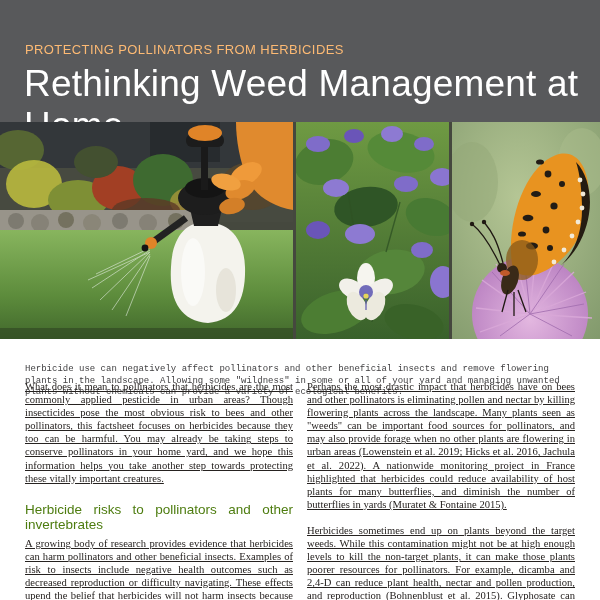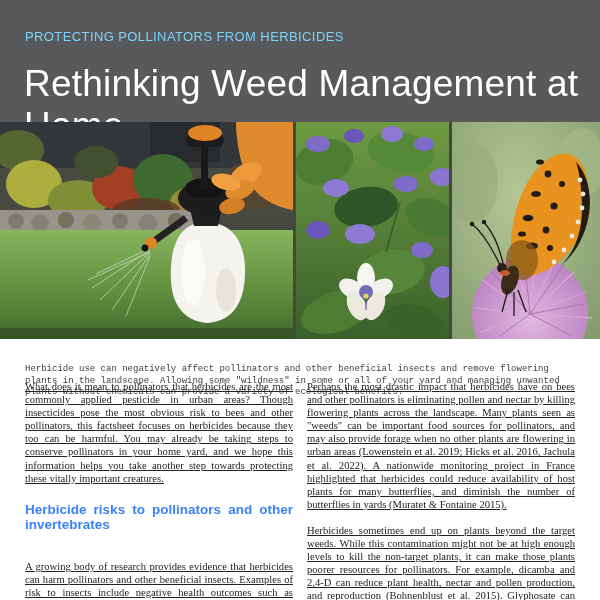--- a/index.html
+++ b/index.html
@@ -6,23 +6,23 @@
   html,body { width:600px; height:600px; }
   body {
     position:relative; width:600px; height:600px; overflow:hidden;
     background:#ffffff; font-family:"Liberation Serif", serif;
   }
   .header {
     position:absolute; top:0; left:0; width:600px; height:122px;
     background:#58595B;
   }
   .eyebrow {
-    position:absolute; left:25px; top:29px;
+    position:absolute; left:25px; top:42px;
     font-family:"Liberation Sans", sans-serif;
-    font-size:13px; letter-spacing:0.4px; color:#7dd3fc; font-weight:400;
+    font-size:13px; letter-spacing:0.4px; color:#fdba74; font-weight:400;
   }
   .page-title {
     position:absolute; left:24px; top:63px;
     font-family:"Liberation Sans", sans-serif;
     font-size:37px; font-weight:400; letter-spacing:0.2px; color:#ffffff;
   }
   .photos {
     position:absolute; top:122px; left:0; width:600px; height:217px;
     display:flex; gap:3px; background:#45483e;
   }
@@ -39,22 +39,22 @@
   }
   .col { width:268px; flex:none; }
   .body-p {
     font-size:10.6px; line-height:13.1px; text-align:justify;
     color:#262220; margin:0 0 13px 0;
     font-family:"Liberation Serif", serif;
     text-decoration:underline;
   }
   .section-heading {
     font-family:"Liberation Sans", sans-serif;
-    font-size:13.5px; line-height:15.5px; font-weight:700; color:#3b82f6;
-    text-align:justify; margin:17px 0 27px 0;
+    font-size:13.5px; line-height:15.5px; font-weight:400; color:#4d7c0f;
+    text-align:justify; margin:17px 0 4px 0;
   }
 </style>
 </head>
 <body>
 
 <header class="header">
   <div class="eyebrow">PROTECTING POLLINATORS FROM HERBICIDES</div>
   <div class="page-title">Rethinking Weed Management at Home</div>
 </header>
 

